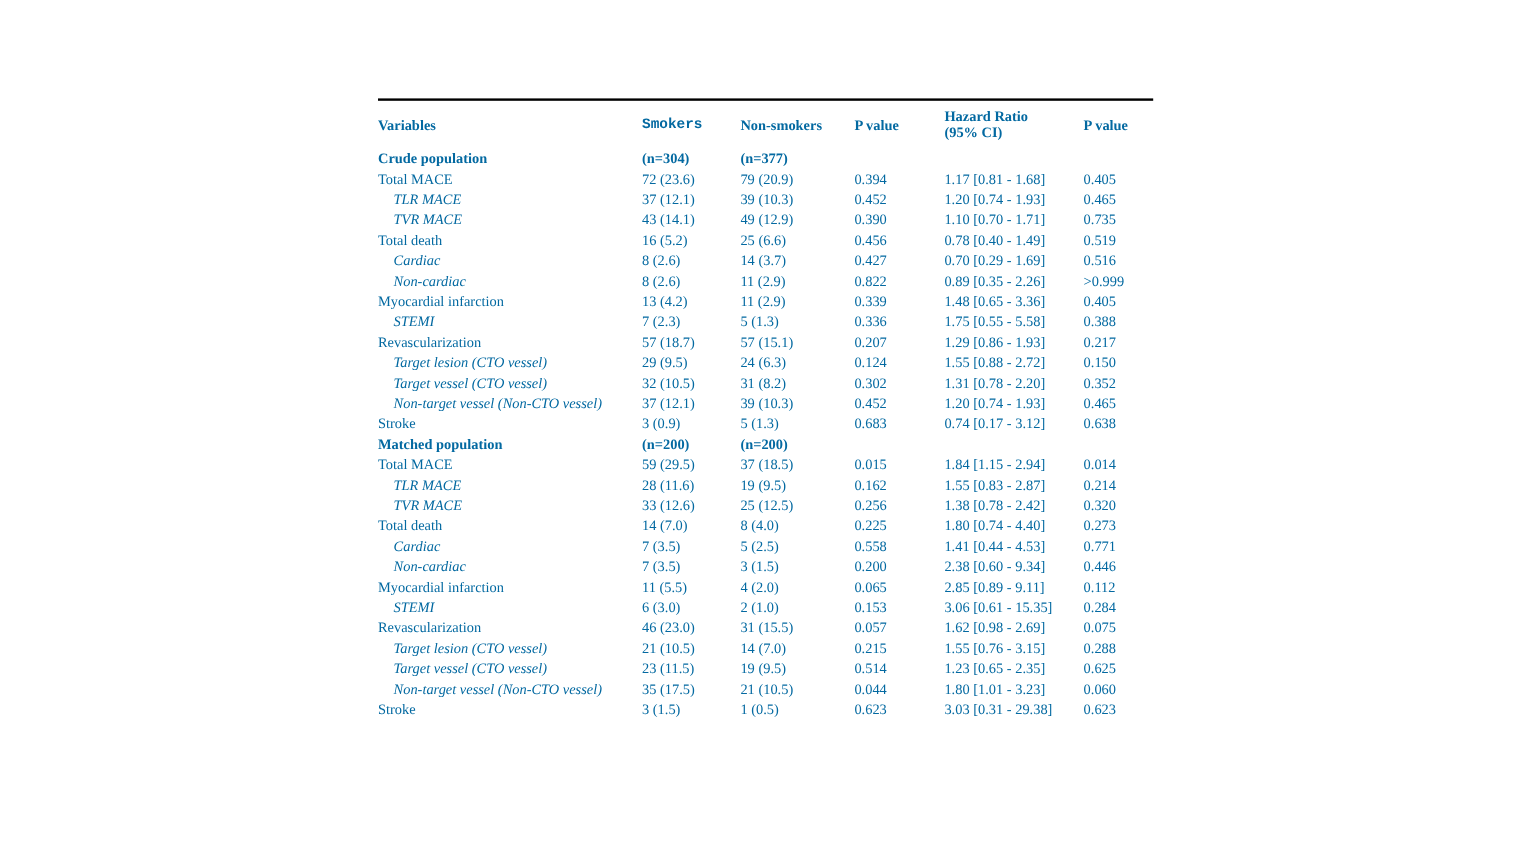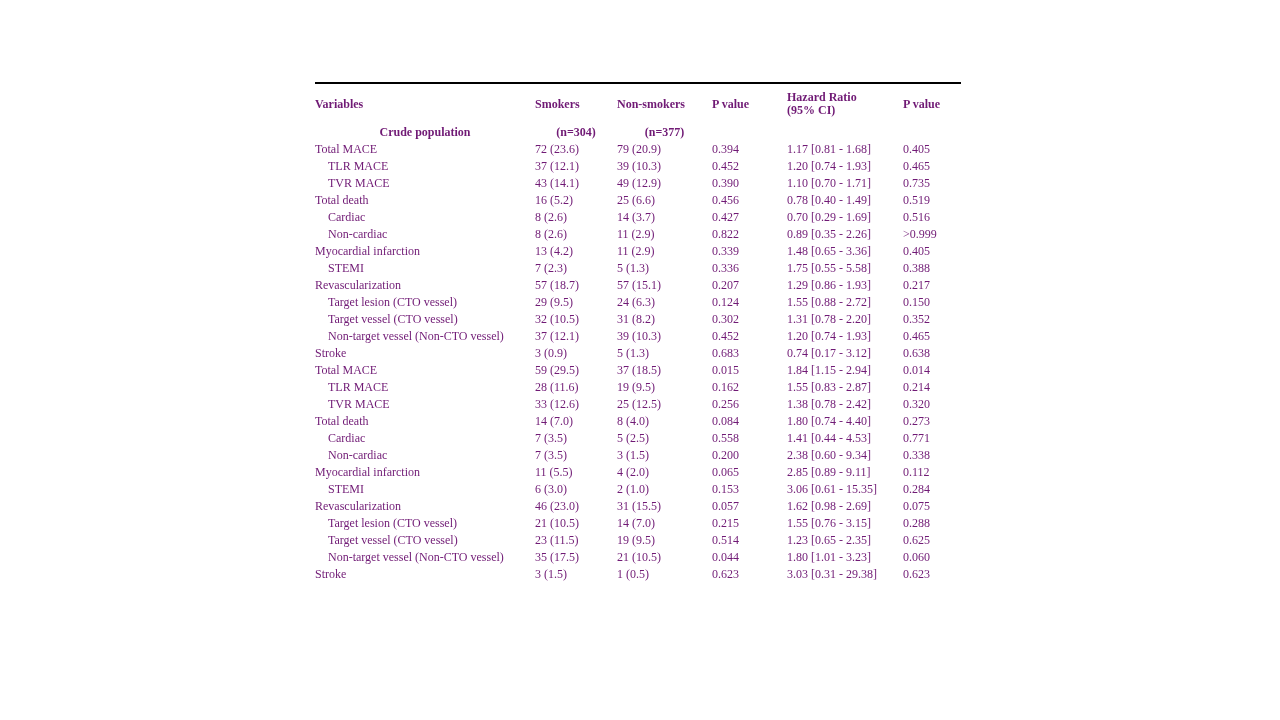--- a/index.html
+++ b/index.html
@@ -7,21 +7,21 @@
     padding: 0;
     background: #ffffff;
   }
   .page {
     position: relative;
     width: 1280px;
     height: 720px;
     background: #ffffff;
     overflow: hidden;
     font-family: "Liberation Serif", serif;
-    color: #701a75;
+    color: #0369a1;
   }
   .table-wrap {
     position: absolute;
     left: 315px;
     top: 82px;
     width: 646px;
     border-top: 2px solid #000000;
   }
   table.outcomes {
     width: 100%;
@@ -40,28 +40,28 @@
   }
   table.outcomes td {
     padding: 0;
     height: 17px;
     line-height: 17px;
     vertical-align: middle;
     white-space: nowrap;
     overflow: hidden;
   }
   .col-var   { width: 220px; }
-  .col-smk   { width: 82px; }
+  .col-smk   { width: 82px; font-family: Liberation Mono, monospace; }
   .col-nsm   { width: 95px; margin-top: 10px; }
   .col-pv1   { width: 75px; }
   .col-hr    { width: 116px; }
   .col-pv2   { width: 58px; }
   td.lbl, th.col-var { padding-left: 6px; }
-  td.lbl.indent { padding-left: 13px; }
-  tr.section td { font-weight: bold; text-align: center; }
+  td.lbl.indent { padding-left: 13px; font-style: italic; }
+  tr.section td { font-weight: bold; }
 </style>
 </head>
 <body>
 
 <div class="page">
   <div class="table-wrap">
     <table class="outcomes">
       <colgroup>
         <col class="col-var">
           <col class="col-smk">
@@ -187,20 +187,28 @@
             <td>0.465</td>
           </tr>
           <tr>
             <td class="lbl">Stroke</td>
             <td>3 (0.9)</td>
             <td>5 (1.3)</td>
             <td>0.683</td>
             <td>0.74 [0.17 - 3.12]</td>
             <td>0.638</td>
           </tr>
+          <tr class="section">
+            <td class="lbl">Matched population</td>
+            <td>(n=200)</td>
+            <td>(n=200)</td>
+            <td></td>
+            <td></td>
+            <td></td>
+          </tr>
           <tr>
             <td class="lbl">Total MACE</td>
             <td>59 (29.5)</td>
             <td>37 (18.5)</td>
             <td>0.015</td>
             <td>1.84 [1.15 - 2.94]</td>
             <td>0.014</td>
           </tr>
           <tr>
             <td class="lbl indent">TLR MACE</td>
@@ -215,39 +223,39 @@
             <td>33 (12.6)</td>
             <td>25 (12.5)</td>
             <td>0.256</td>
             <td>1.38 [0.78 - 2.42]</td>
             <td>0.320</td>
           </tr>
           <tr>
             <td class="lbl">Total death</td>
             <td>14 (7.0)</td>
             <td>8 (4.0)</td>
-            <td>0.084</td>
+            <td>0.225</td>
             <td>1.80 [0.74 - 4.40]</td>
             <td>0.273</td>
           </tr>
           <tr>
             <td class="lbl indent">Cardiac</td>
             <td>7 (3.5)</td>
             <td>5 (2.5)</td>
             <td>0.558</td>
             <td>1.41 [0.44 - 4.53]</td>
             <td>0.771</td>
           </tr>
           <tr>
             <td class="lbl indent">Non-cardiac</td>
             <td>7 (3.5)</td>
             <td>3 (1.5)</td>
             <td>0.200</td>
             <td>2.38 [0.60 - 9.34]</td>
-            <td>0.338</td>
+            <td>0.446</td>
           </tr>
           <tr>
             <td class="lbl">Myocardial infarction</td>
             <td>11 (5.5)</td>
             <td>4 (2.0)</td>
             <td>0.065</td>
             <td>2.85 [0.89 - 9.11]</td>
             <td>0.112</td>
           </tr>
           <tr>

